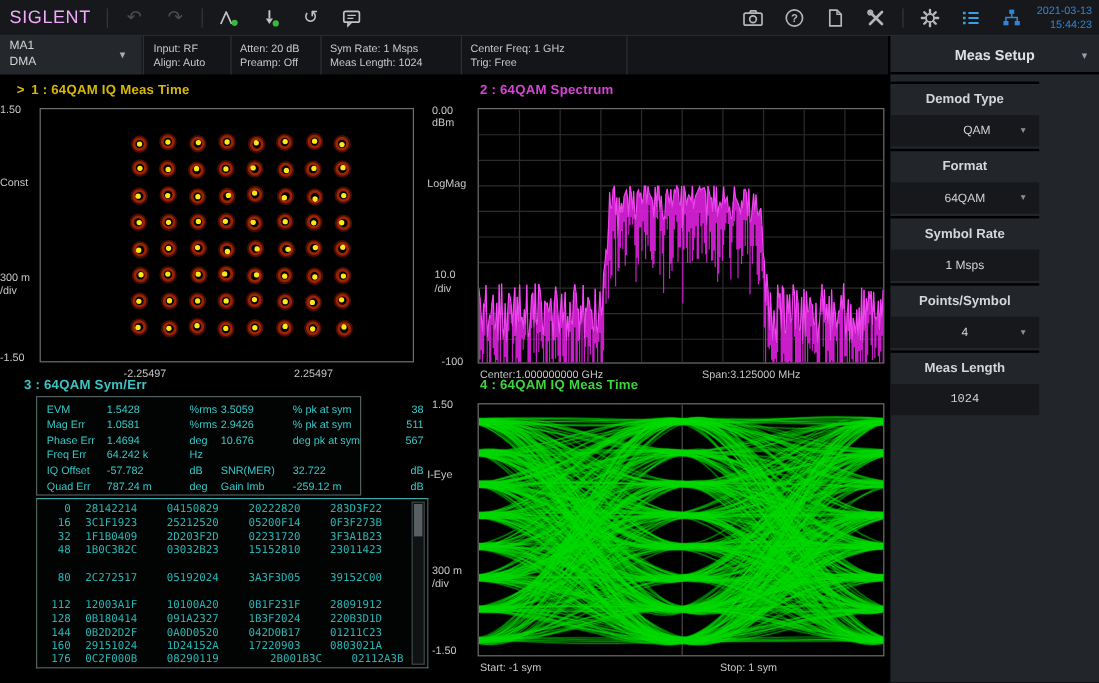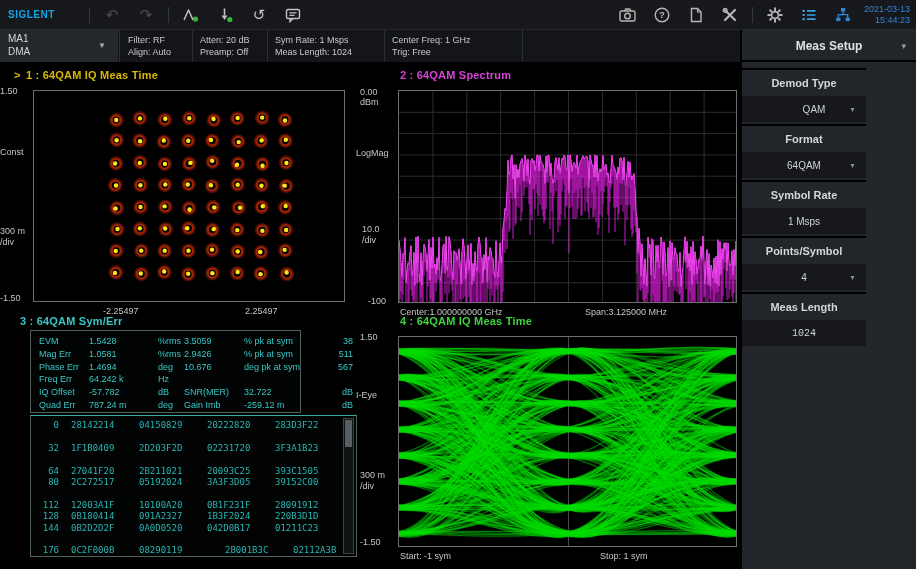--- a/index.html
+++ b/index.html
@@ -2,21 +2,21 @@
 <html><head>
 <meta charset="utf-8">
 <style>
   *{margin:0;padding:0;box-sizing:border-box}
   html,body{background:#000}
   #screen{position:relative;width:916px;height:569px;background:#000;
     font-family:"Liberation Sans",sans-serif;overflow:hidden}
   
   .topbar{position:absolute;left:0;top:0;width:916px;height:30px;background:#17181b;
     border-bottom:1px solid #26282c;display:flex;align-items:center}
-  .brand{margin-left:8px;width:76px;font-size:10px;font-weight:bold;color:#0ea5e9;letter-spacing:.5px}
+  .brand{margin-left:8px;width:76px;font-size:15px;font-weight:normal;color:#f0abfc;letter-spacing:.5px}
   .tbsep{width:1px;height:16px;background:#34373c;margin:0 5px}
   .icon{width:34px;height:30px;display:flex;align-items:center;justify-content:center;cursor:default}
   .glyph{font-size:15px;line-height:15px;color:#c2c2c2}
   .disabled{color:#4b4e52}
   .spacer{flex:1}
   .clock{font-size:9px;line-height:11px;color:#2f86d8;text-align:right;margin:0 6px 0 4px;white-space:nowrap}
   
   .cfgbar{position:absolute;left:0;top:30px;width:740px;height:32px;background:#131518}
   .modebox{position:absolute;left:0;top:0;width:118px;height:32px;background:#24272b}
   .modebox .l1{position:absolute;left:8px;top:3px;font-size:10px;color:#d5d5d5}
@@ -151,21 +151,21 @@
       <div class="l2">DMA</div>
       <div class="caret">▼</div>
     </div>
     <div id="cfg-cols">
         <div class="cfgsep" style="left: 119px;"></div>
         <div class="cfgsep" style="left: 192px;"></div>
         <div class="cfgsep" style="left: 267px;"></div>
         <div class="cfgsep" style="left: 384px;"></div>
         <div class="cfgsep" style="left: 522px;"></div>
         <div class="cfgcol" style="left: 128px;">
-          <div>Filter: RF</div>
+          <div>Input: RF</div>
           <div>Align: Auto</div>
         </div>
         <div class="cfgcol" style="left: 200px;">
           <div>Atten: 20 dB</div>
           <div>Preamp: Off</div>
         </div>
         <div class="cfgcol" style="left: 275px;">
           <div>Sym Rate: 1 Msps</div>
           <div>Meas Length: 1024</div>
         </div>
@@ -535,26 +535,28 @@
         <div class="mcell r" style="left: 282px; top: 56.2px; width: 40px; text-align: right;">dB</div>
         <div class="mcell" style="left: 8px; top: 69px;">Quad Err</div>
         <div class="mcell" style="left: 58px; top: 69px;">787.24 m</div>
         <div class="mcell" style="left: 127px; top: 69px;">deg</div>
         <div class="mcell" style="left: 153px; top: 69px;">Gain Imb</div>
         <div class="mcell" style="left: 213px; top: 69px;">-259.12 m</div>
         <div class="mcell r" style="left: 282px; top: 69px; width: 40px; text-align: right;">dB</div>
       </div>
     <div class="tbox" id="q3hex" style="left:30px;top:415px;width:327px;height:142px;border-top-color:#3ba8a8">
         <div class="hexrow" style="left: 4px; top: 4px;"><span class="hexidx">0</span><span class="hexg" style="margin-left: 12px;">28142214</span><span class="hexg" style="margin-left: 0px;">04150829</span><span class="hexg" style="margin-left: 0px;">20222820</span><span class="hexg" style="margin-left: 0px;">283D3F22</span></div>
+        <div class="hexrow" style="left: 4px; top: 15.4px;"><span class="hexidx">16</span><span class="hexg" style="margin-left: 12px;">3C1F1923</span><span class="hexg" style="margin-left: 0px;">25212520</span><span class="hexg" style="margin-left: 0px;">05200F14</span><span class="hexg" style="margin-left: 0px;">0F3F273B</span></div>
         <div class="hexrow" style="left: 4px; top: 26.8px;"><span class="hexidx">32</span><span class="hexg" style="margin-left: 12px;">1F1B0409</span><span class="hexg" style="margin-left: 0px;">2D203F2D</span><span class="hexg" style="margin-left: 0px;">02231720</span><span class="hexg" style="margin-left: 0px;">3F3A1B23</span></div>
-        <div class="hexrow" style="left: 4px; top: 49.6px;"><span class="hexidx">64</span><span class="hexg" style="margin-left: 12px;">27041F20</span><span class="hexg" style="margin-left: 0px;">2B211021</span><span class="hexg" style="margin-left: 0px;">20093C25</span><span class="hexg" style="margin-left: 0px;">393C1505</span></div>
+        <div class="hexrow" style="left: 4px; top: 38.2px;"><span class="hexidx">48</span><span class="hexg" style="margin-left: 12px;">1B0C3B2C</span><span class="hexg" style="margin-left: 0px;">03032B23</span><span class="hexg" style="margin-left: 0px;">15152810</span><span class="hexg" style="margin-left: 0px;">23011423</span></div>
         <div class="hexrow" style="left: 4px; top: 61px;"><span class="hexidx">80</span><span class="hexg" style="margin-left: 12px;">2C272517</span><span class="hexg" style="margin-left: 0px;">05192024</span><span class="hexg" style="margin-left: 0px;">3A3F3D05</span><span class="hexg" style="margin-left: 0px;">39152C00</span></div>
         <div class="hexrow" style="left: 4px; top: 83.8px;"><span class="hexidx">112</span><span class="hexg" style="margin-left: 12px;">12003A1F</span><span class="hexg" style="margin-left: 0px;">10100A20</span><span class="hexg" style="margin-left: 0px;">0B1F231F</span><span class="hexg" style="margin-left: 0px;">28091912</span></div>
         <div class="hexrow" style="left: 4px; top: 95.2px;"><span class="hexidx">128</span><span class="hexg" style="margin-left: 12px;">0B180414</span><span class="hexg" style="margin-left: 0px;">091A2327</span><span class="hexg" style="margin-left: 0px;">1B3F2024</span><span class="hexg" style="margin-left: 0px;">220B3D1D</span></div>
         <div class="hexrow" style="left: 4px; top: 106.6px;"><span class="hexidx">144</span><span class="hexg" style="margin-left: 12px;">0B2D2D2F</span><span class="hexg" style="margin-left: 0px;">0A0D0520</span><span class="hexg" style="margin-left: 0px;">042D0B17</span><span class="hexg" style="margin-left: 0px;">01211C23</span></div>
+        <div class="hexrow" style="left: 4px; top: 118px;"><span class="hexidx">160</span><span class="hexg" style="margin-left: 12px;">29151024</span><span class="hexg" style="margin-left: 0px;">1D24152A</span><span class="hexg" style="margin-left: 0px;">17220903</span><span class="hexg" style="margin-left: 0px;">0803021A</span></div>
         <div class="hexrow" style="left: 4px; top: 129.4px;"><span class="hexidx">176</span><span class="hexg" style="margin-left: 12px;">0C2F000B</span><span class="hexg" style="margin-left: 0px;">08290119</span><span class="hexg" style="margin-left: 18px;">2B001B3C</span><span class="hexg" style="margin-left: 0px;">02112A3B</span></div>
         <div class="sc-track" style="left: 312px; top: 2px; width: 11px; height: 136px;"></div>
         <div class="sc-thumb" style="left: 314px; top: 4px; width: 7px; height: 27px;"></div>
       </div>
   </div>
 
   <div>
     <div class="ptitle" style="left:400px;top:315px;color:#3ed43e">4 : 64QAM  IQ Meas Time</div>
     <div class="axlbl r" style="left:360px;top:332px;width:36px">1.50</div>
     <div class="axlbl r" style="left:356px;top:390px;width:40px">I-Eye</div>

